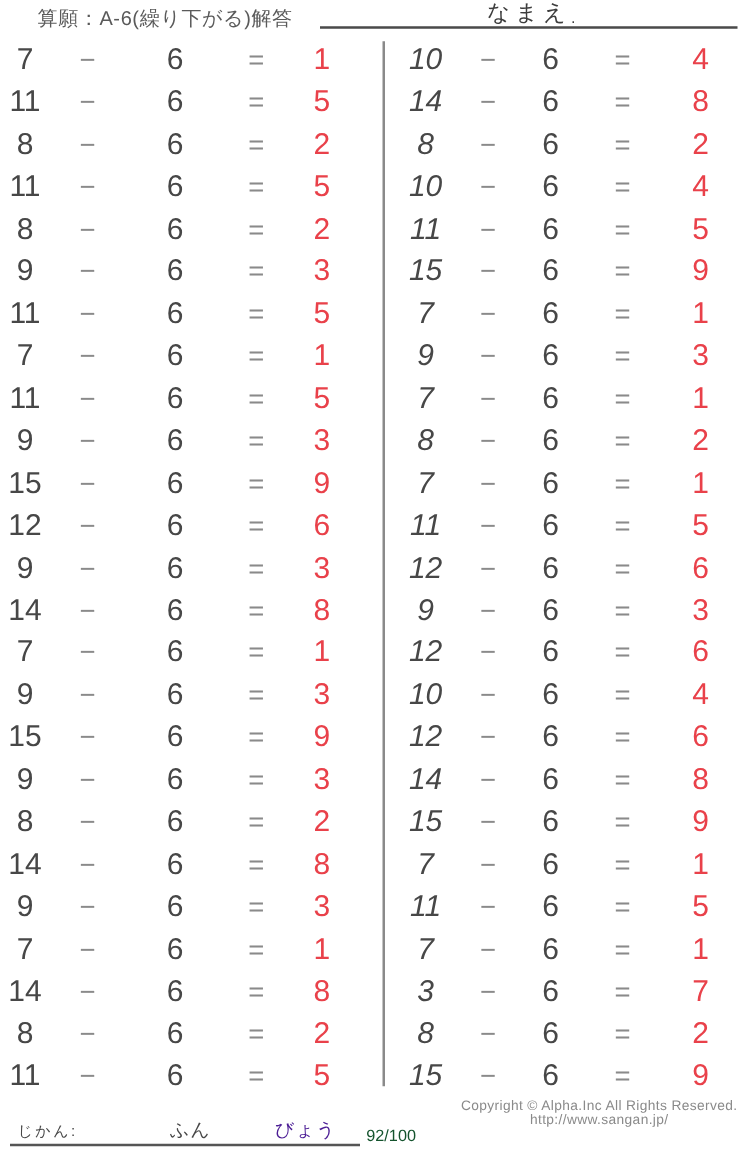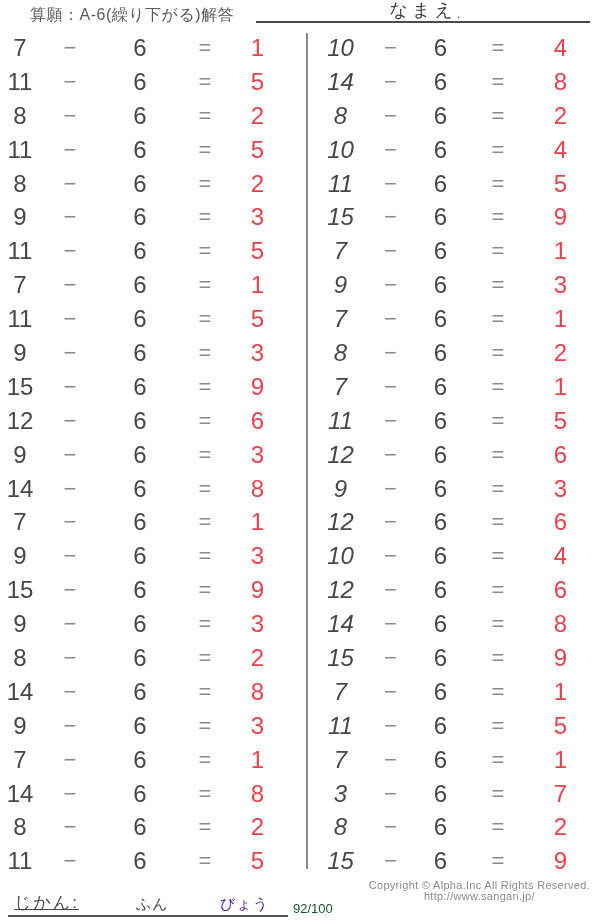--- a/index.html
+++ b/index.html
@@ -47,21 +47,21 @@
   .col-right .cell.eq  { width:70px; }
   .col-right .cell.ans { width:55px; }
   .cell.op, .cell.eq { color:#8a8a8a; font-size:22px; }
   .cell.ans { color:#e9414a; }
 
   
   .time-block {
     position:absolute; left:8px; top:896px; width:280px; height:19px;
     border-bottom:2px solid #555555;
   }
-  .time-label   { position:absolute; left:6px;   bottom:1px; font-size:17px; color:#474747; letter-spacing:2px;text-decoration:underline; }
+  .time-label   { position:absolute; left:6px;   bottom:1px; font-size:12px; color:#474747; letter-spacing:2px; }
   .minutes-label{ position:absolute; left:128px; bottom:1px; font-size:15px; color:#474747; letter-spacing:1px;text-align:center; }
   .seconds-label{ position:absolute; left:212px; bottom:1px; font-size:15px; color:#4c1d95; letter-spacing:1px; }
   .score {
     position:absolute; left:293px; top:901px;
     font-size:13px; color:#14532d;
   }
   .copyright {
     position:absolute; right:10px; top:880px; text-align:center;
     font-size:11px; line-height:11px; color:#8a8a8a; letter-spacing:0.3px;
   }

